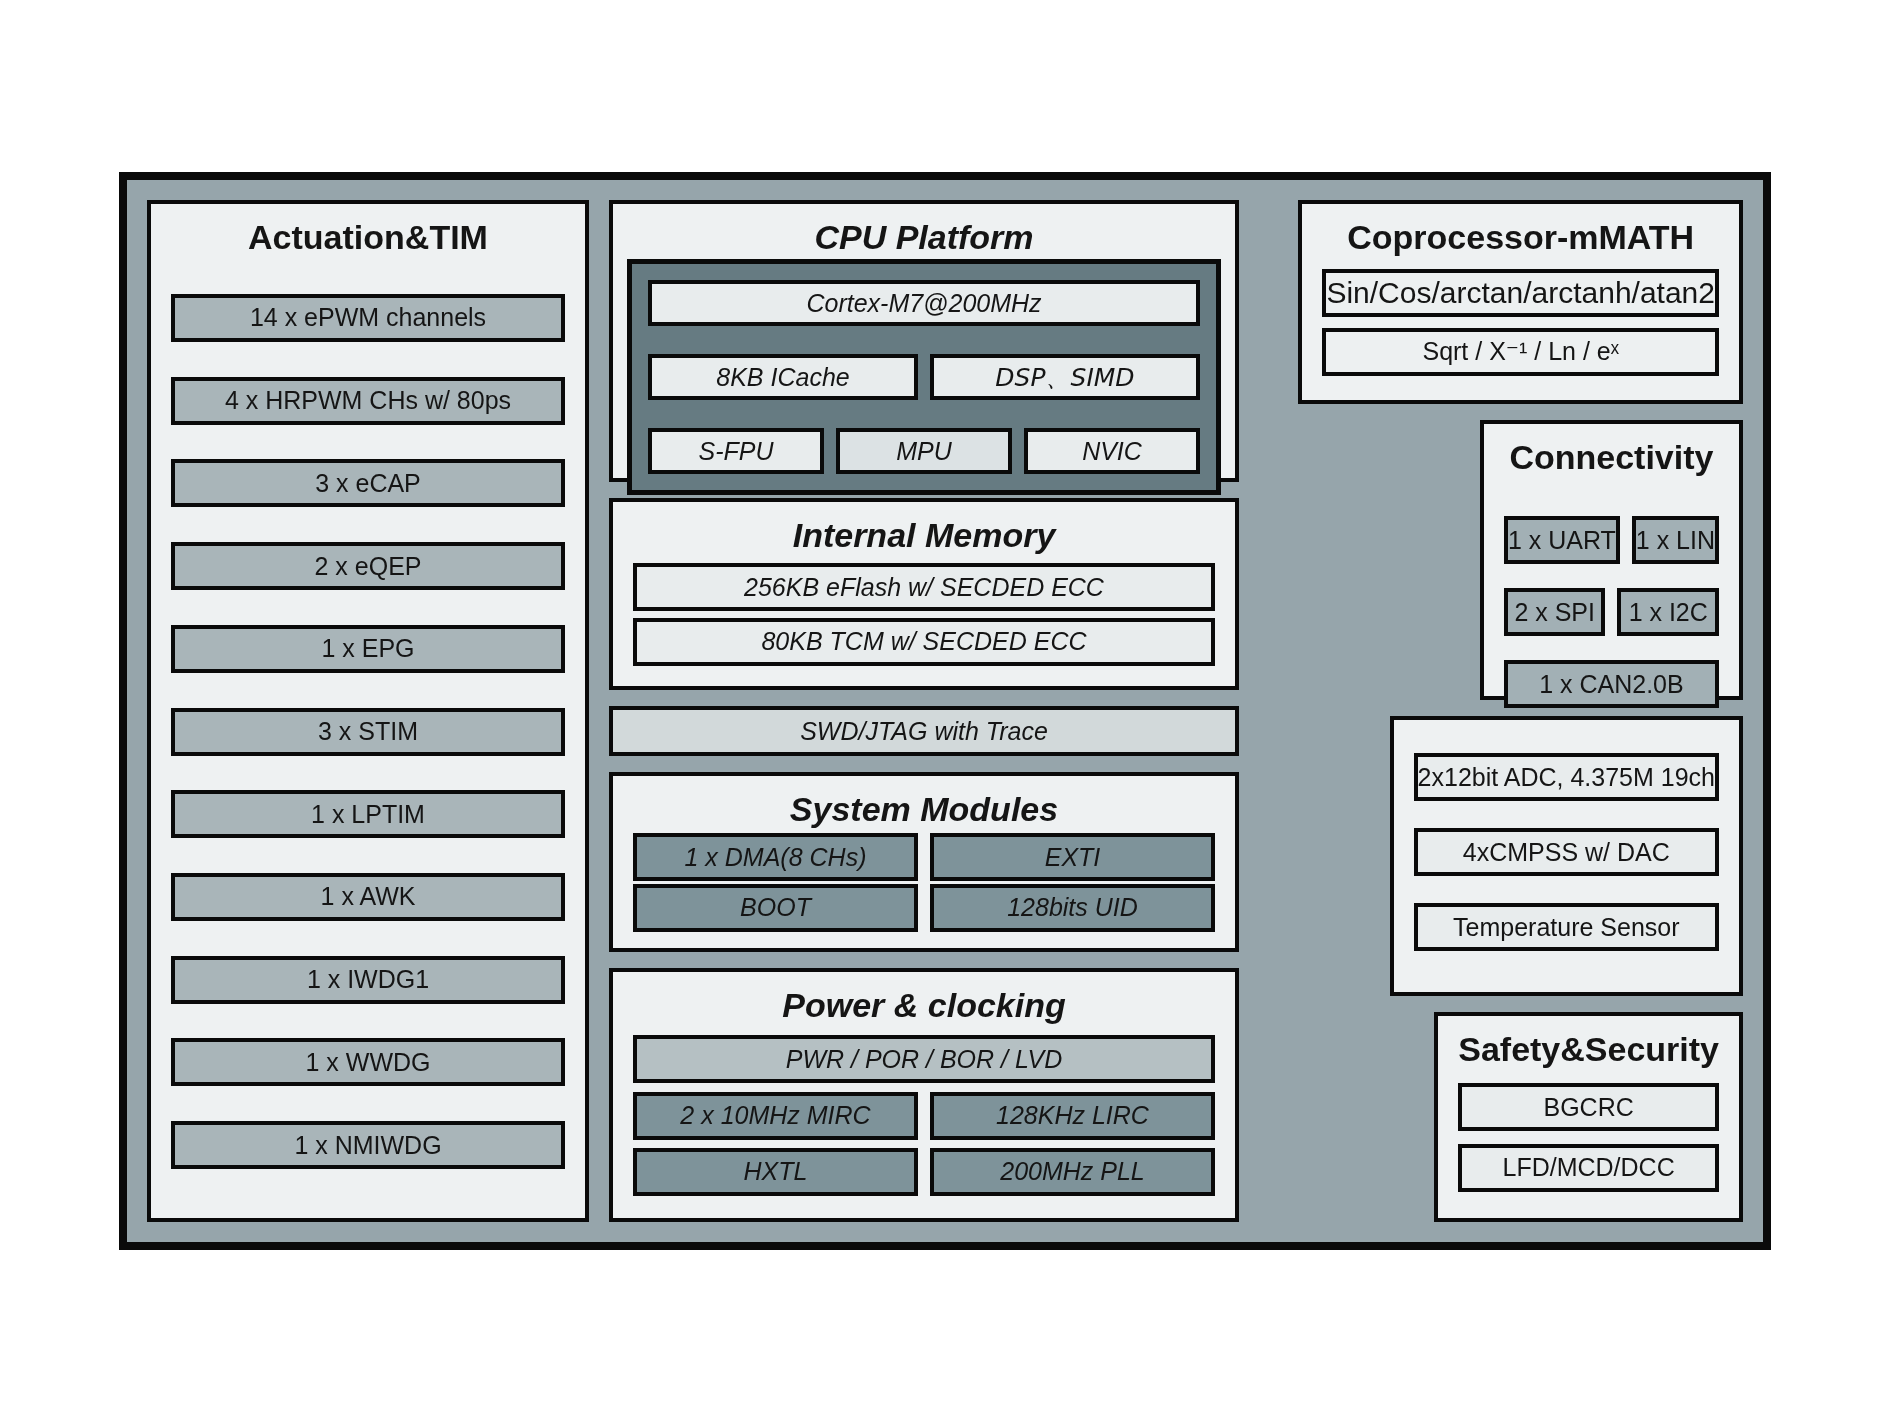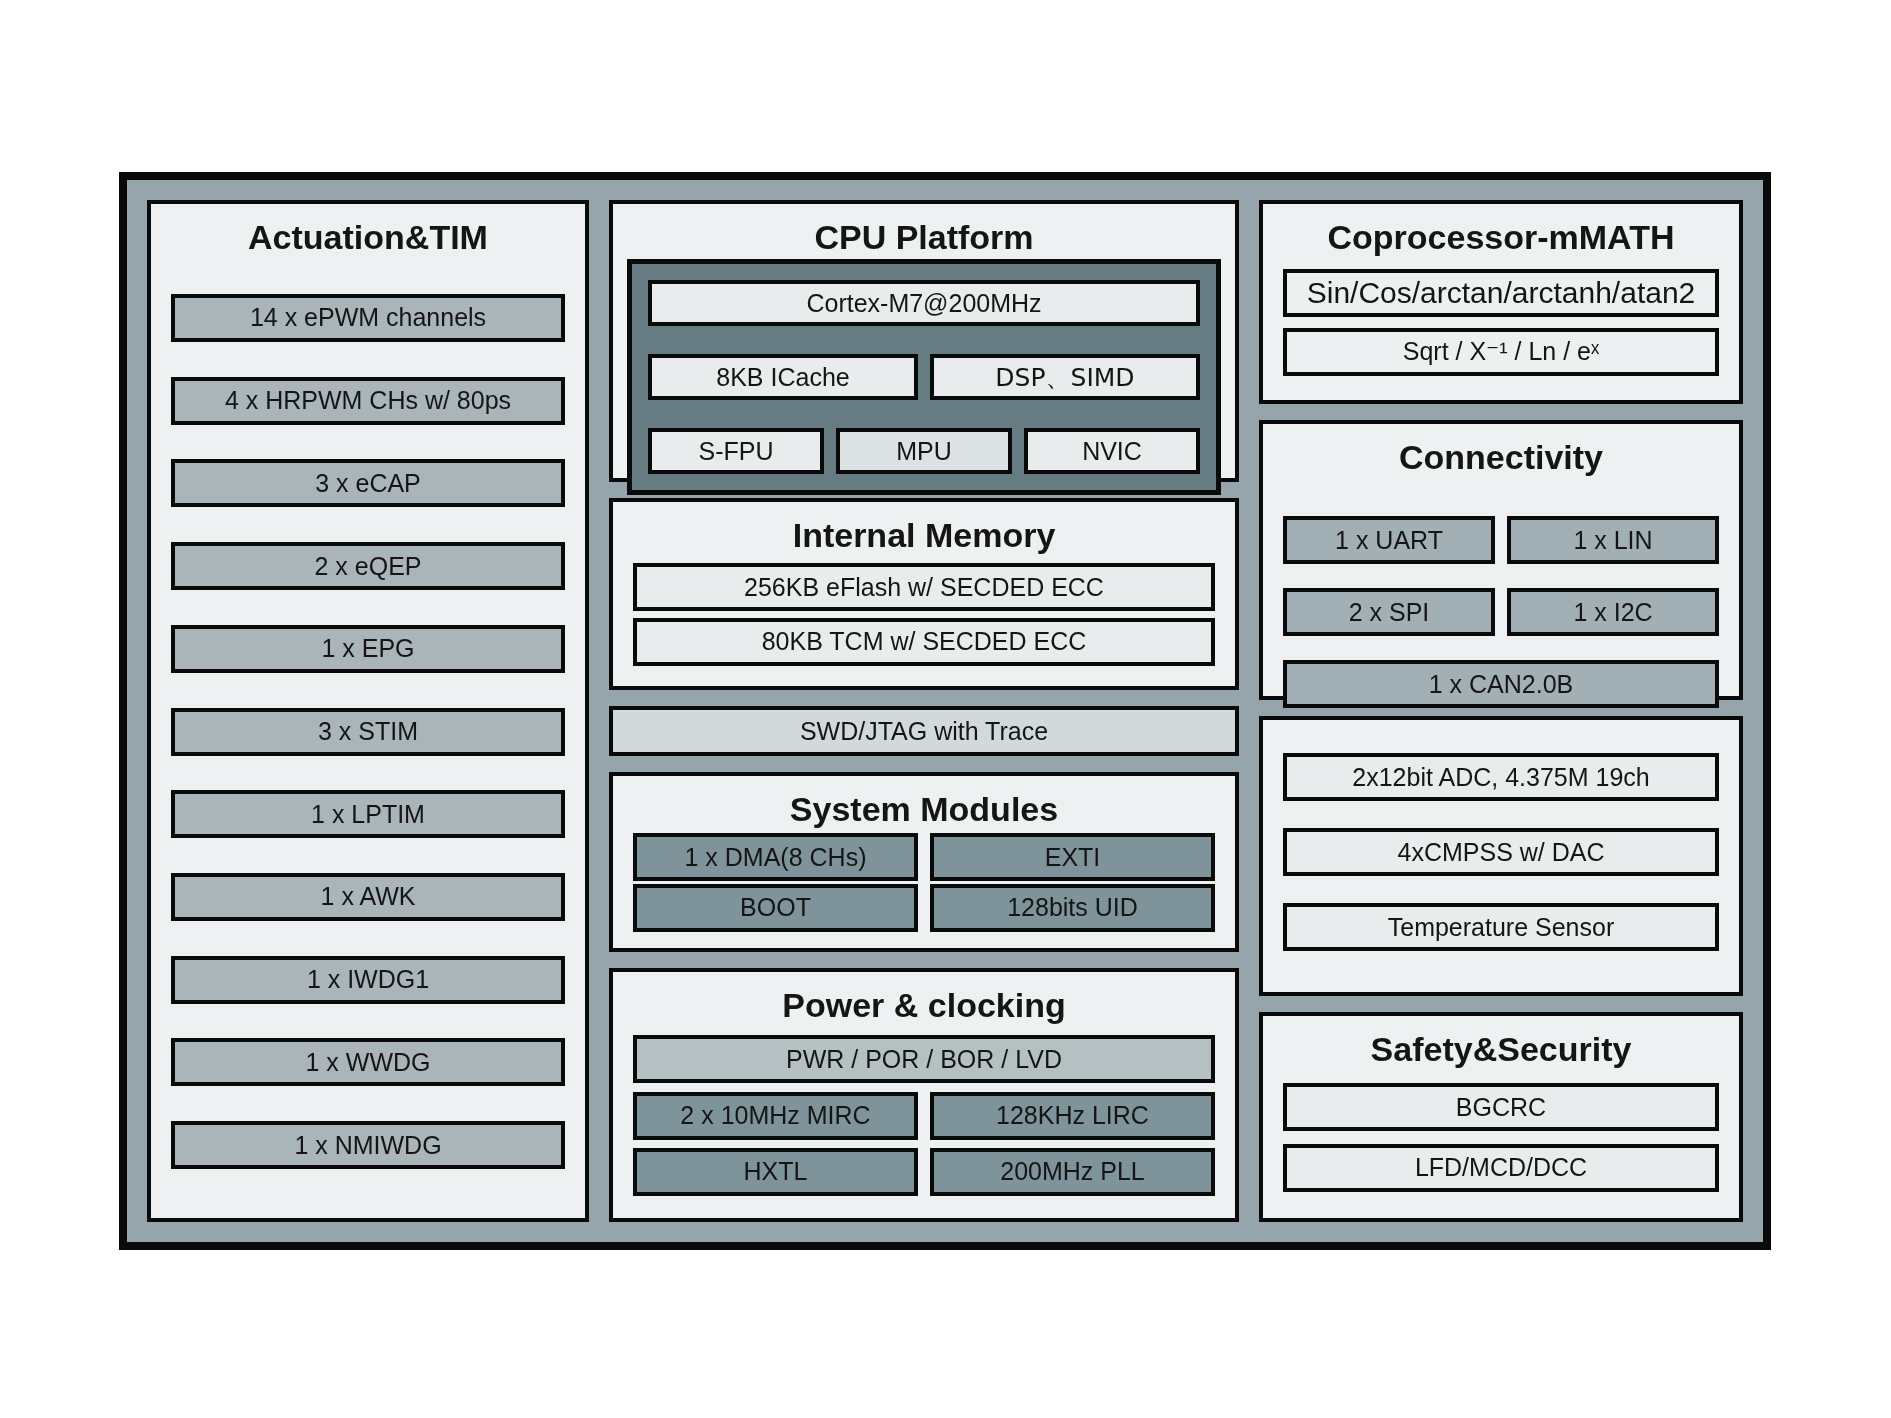--- a/index.html
+++ b/index.html
@@ -21,22 +21,22 @@
     height: 1078px;
     background: var(--frame_gutter, #96a5ab);
     border: 8px solid var(--frame_border, #0a0a0a);
     padding: 20px;
     display: flex;
     gap: 20px;
   }
 
   .col { display: flex; flex-direction: column; gap: 16px; height: 100%; }
   .col-left  { width: 442px; }
-  .col-mid   { width: 630px; }
-  .col-right { flex: 1; }
+  .col-mid   { width: 630px; font-style: italic; }
+  .col-right { flex: 1; align-items: flex-end; }
 
   .panel {
     background: var(--panel_bg, #eef1f2);
     border: 4px solid var(--frame_border, #0a0a0a);
     display: flex;
     flex-direction: column;
     padding: 6px 20px 14px 20px;
     flex: none;
   }
   .panel-fill { flex: 1; }

